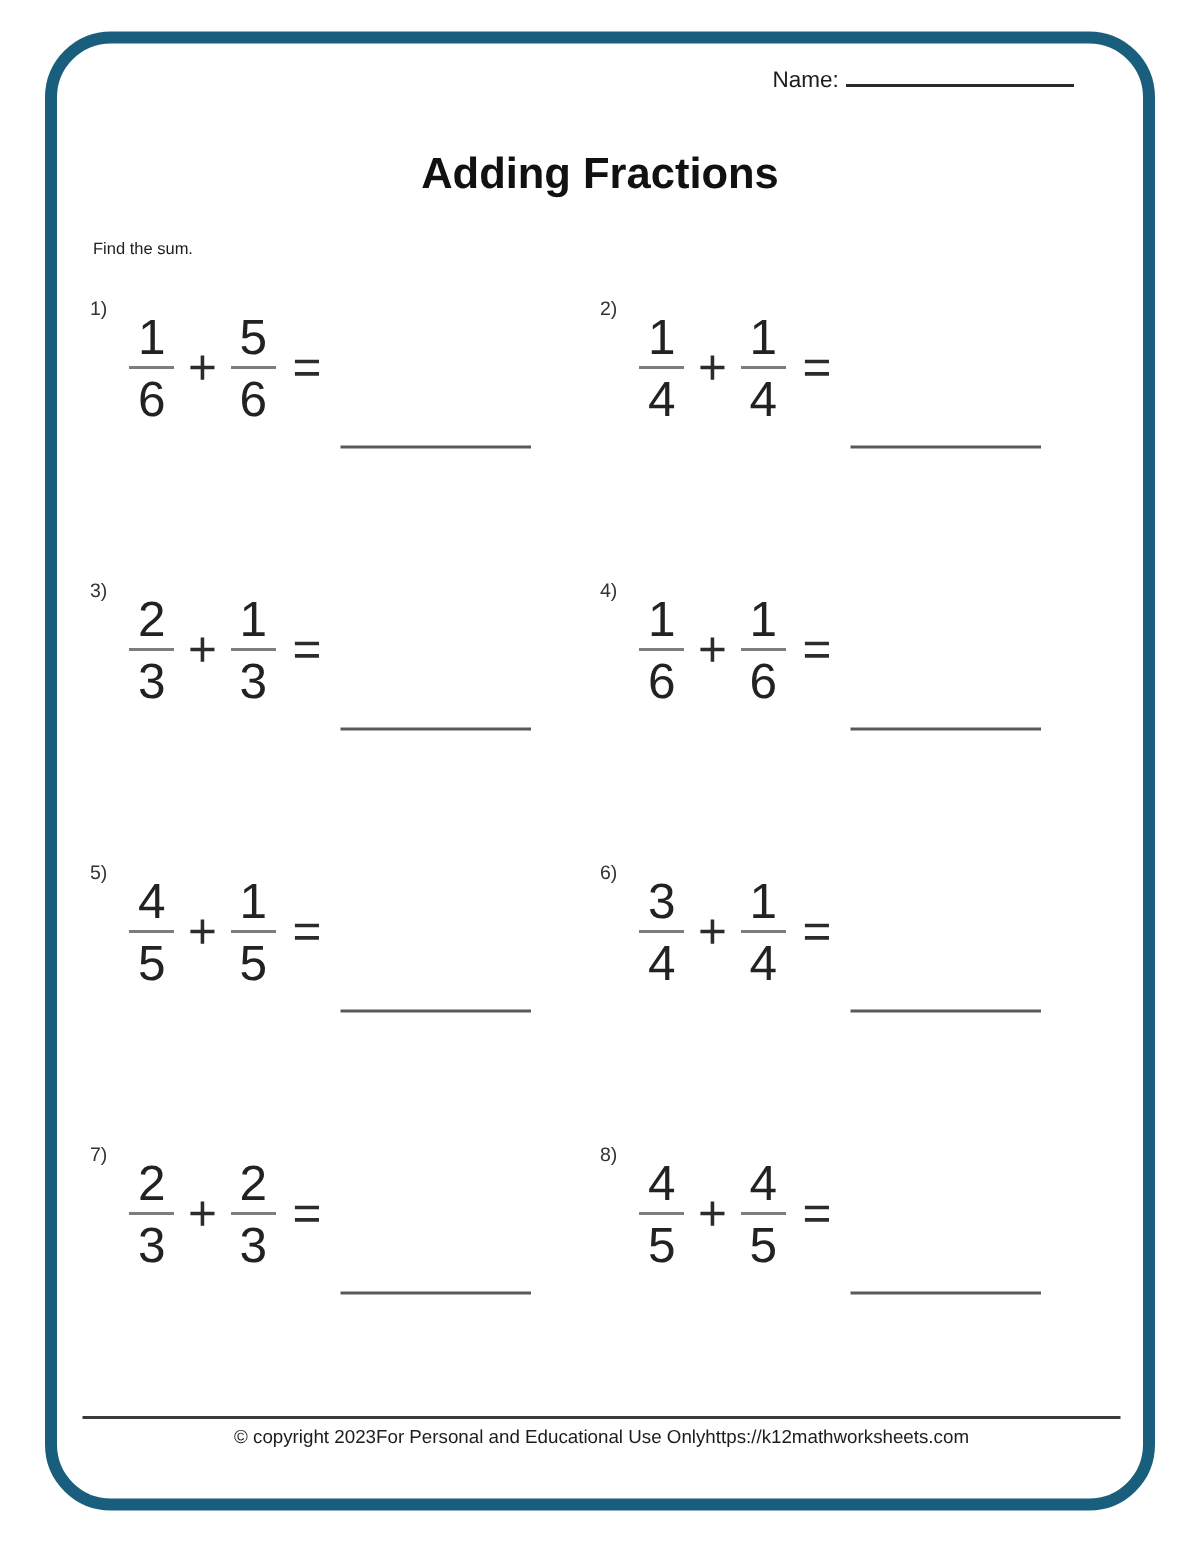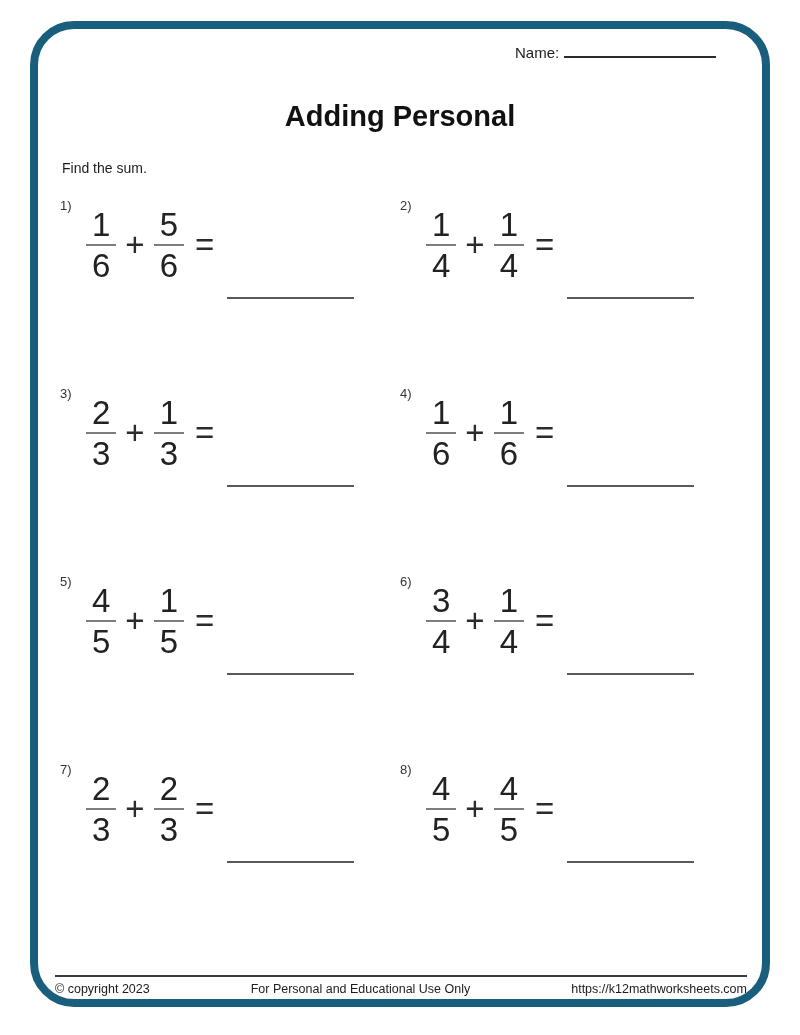--- a/index.html
+++ b/index.html
@@ -38,21 +38,21 @@
     left: 0; top: 100px;
     width: 800px;
     text-align: center;
     font-size: 29px;
     font-weight: bold;
     color: #111;
   }
   .instruction {
     position: absolute;
     left: 62px; top: 160px;
-    font-size: 14px;
+    font-size: 11px;
   }
   .problems {
     position: absolute;
     left: 60px; top: 196px;
     display: grid;
     grid-template-columns: 340px 340px;
     grid-auto-rows: 188px;
   }
   .problem { position: relative; }
   .p-label {
@@ -98,41 +98,41 @@
   .answer-line {
     width: 127px;
     border-bottom: 2px solid #5a5a5a;
     align-self: flex-end;
     margin-left: 13px;
     margin-bottom: -13px;
     height: 0;
   }
   .footer {
     position: absolute;
-    left: 55px; top: 975px;
+    left: 55px; top: 944px;
     width: 692px;
     border-top: 2px solid #3a3a3a;
     display: flex;
-    justify-content: space-between;
+    justify-content: center;
     align-items: baseline;
     padding-top: 5px;
     font-size: 12.5px;
     color: #1c1c1c;
   }
 </style>
 </head>
 <body>
 
 <div class="border-frame"></div>
 
 <div class="name-row">
   <span>Name:</span><span class="name-blank"></span>
 </div>
 
-<div class="title">Adding Personal</div>
+<div class="title">Adding Fractions</div>
 
 <div class="instruction">Find the sum.</div>
 
 <div class="problems">
 
   <div class="problem">
     <span class="p-label">1)</span>
     <div class="expr">
       <div class="frac">
         <span class="fnum">1</span>

